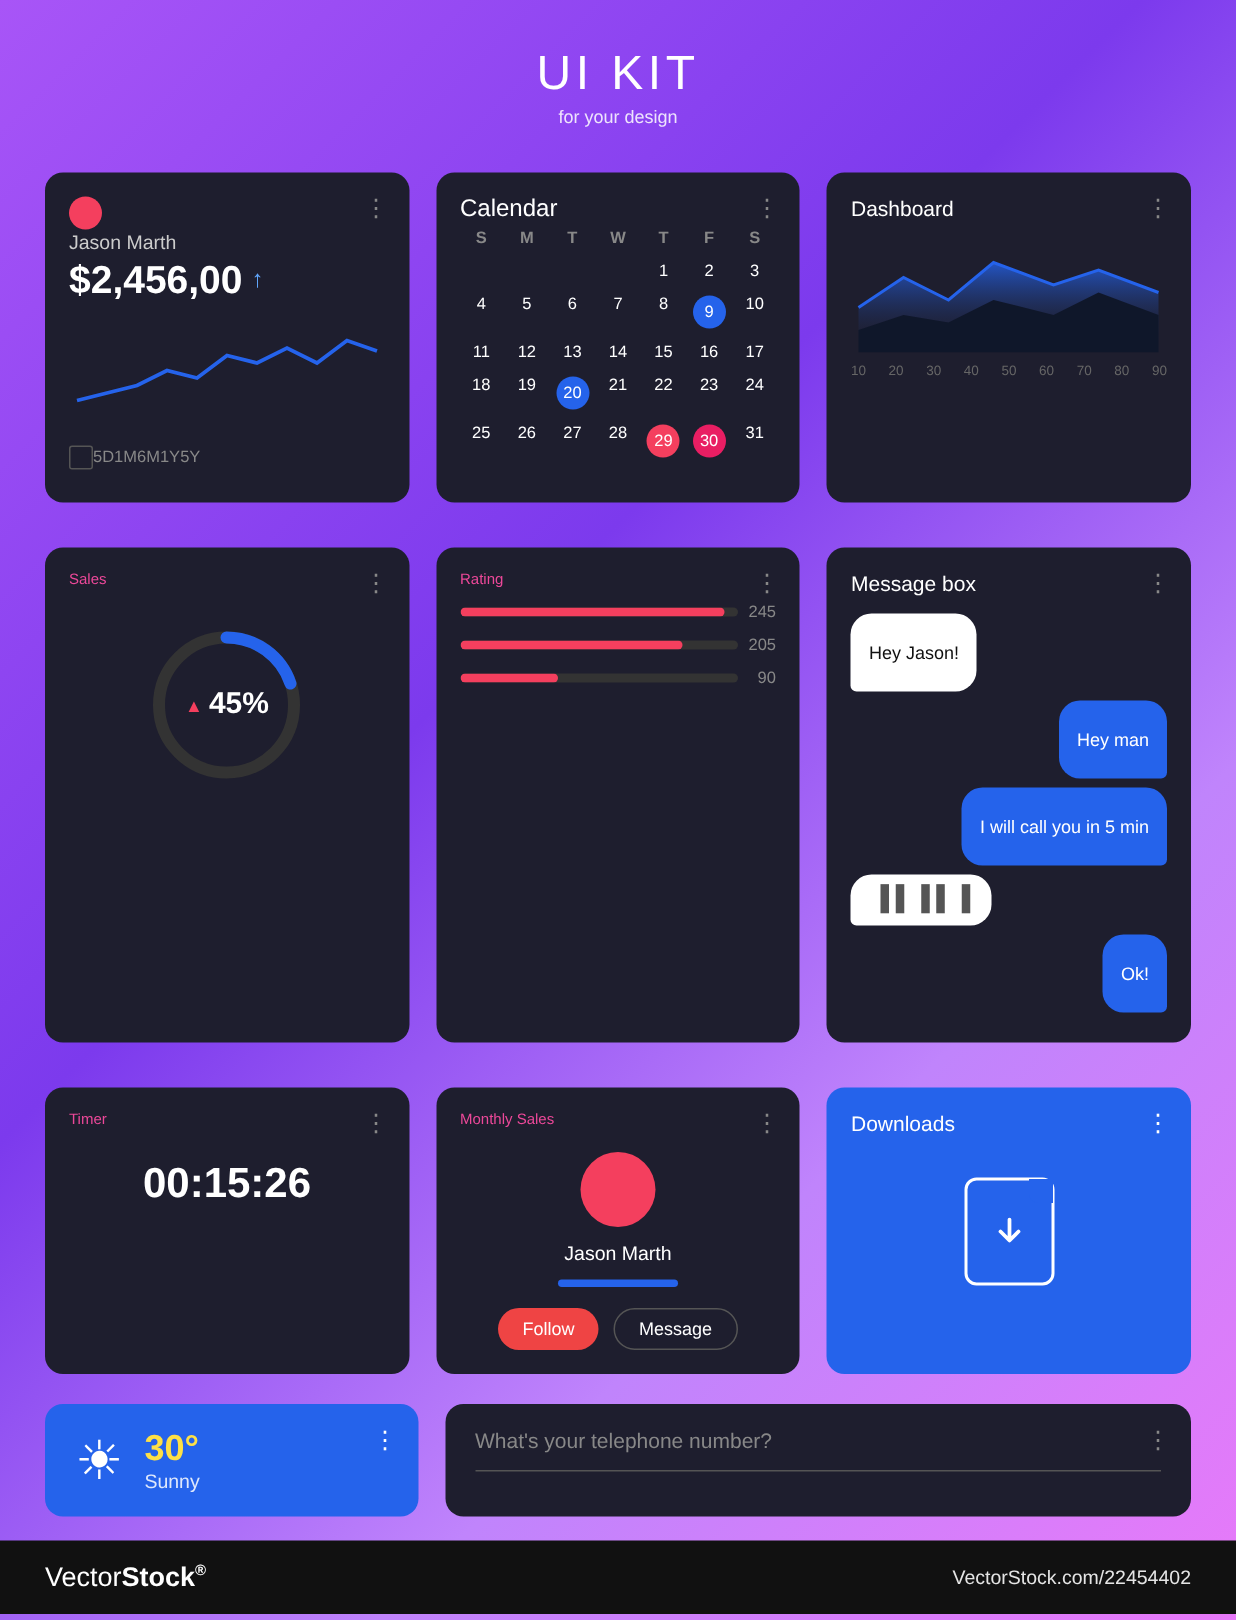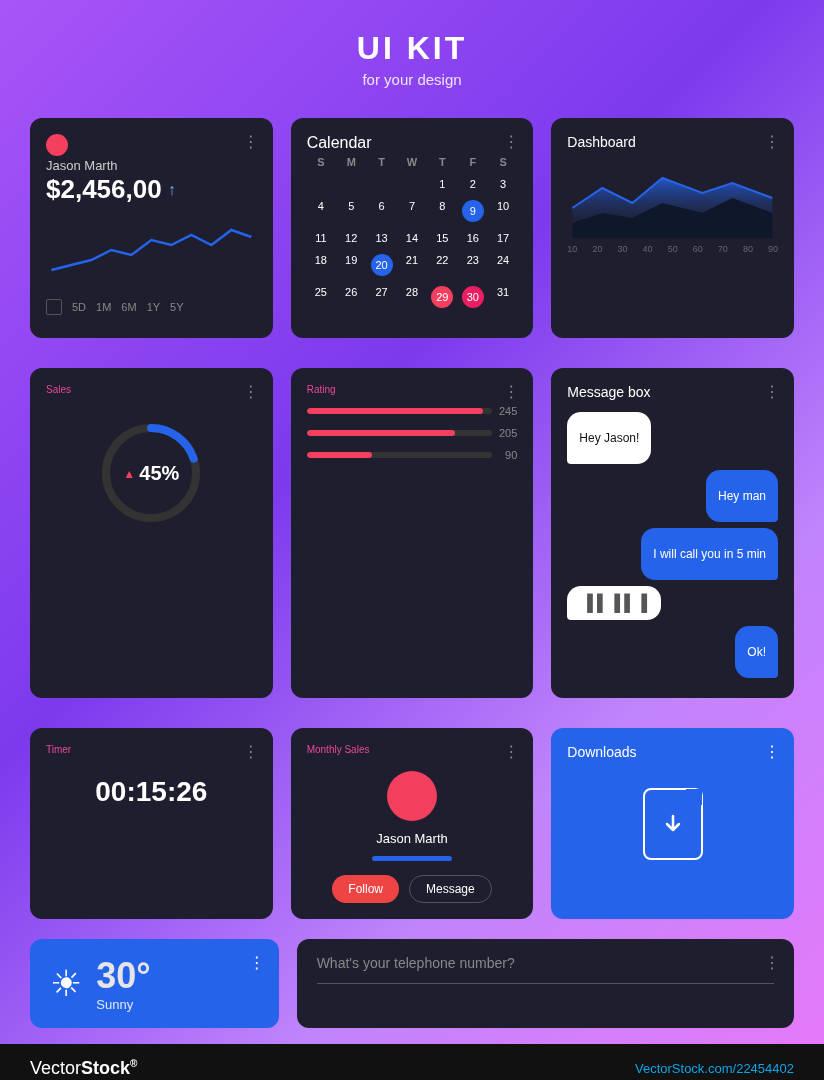--- a/index.html
+++ b/index.html
@@ -10,26 +10,26 @@
       font-family: 'Arial', sans-serif;
       overflow-x: hidden;
     }
     .header {
       text-align: center;
       padding: 30px 0 20px;
     }
     .header h1 {
       color: white;
       font-size: 32px;
-      font-weight: 700;
+      font-weight: 400;
       letter-spacing: 3px;
     }
     .header p {
       color: rgba(255,255,255,0.85);
-      font-size: 15px;
+      font-size: 12px;
       margin-top: 4px;
     }
     .grid {
       display: grid;
       grid-template-columns: 1fr 1fr 1fr;
       gap: 18px;
       padding: 10px 30px 20px;
     }
     .card {
       background: #1e1e2e;
@@ -72,21 +72,20 @@
       gap: 6px;
     }
     .arrow-up { color: #60a5fa; font-size: 16px; }
     .stock-chart {
       width: 100%;
       height: 70px;
       margin: 10px 0;
     }
     .time-filters {
       display: flex;
-      gap: 10px;
       font-size: 11px;
       color: #888;
       align-items: center;
     }
     .time-filter-icon {
       width: 16px;
       height: 16px;
       border: 1px solid #555;
       border-radius: 2px;
       display: inline-block;
@@ -274,23 +273,23 @@
       align-items: center;
       gap: 14px;
       padding: 16px 20px;
     }
     .sun-icon {
       color: white;
       font-size: 36px;
     }
     .weather-info { flex: 1; }
     .weather-temp {
-      font-size: 36px;
+      font-size: 24px;
       font-weight: bold;
-      color: #e5e5e5;
+      color: #fde047;
     }
     .weather-desc { font-size: 13px; color: rgba(255,255,255,0.85); }
 
     
     .phone-card {
       background: #1e1e2e;
       border-radius: 12px;
       padding: 16px 20px 20px;
       position: relative;
     }
@@ -309,21 +308,21 @@
     .bottom-bar {
       background: #111;
       padding: 14px 30px;
       display: flex;
       justify-content: space-between;
       align-items: center;
       margin-top: 6px;
     }
     .bottom-left { color: white; font-size: 18px; font-weight: bold; }
     .bottom-left span { font-weight: 300; }
-    .bottom-right { color: #0ea5e9; font-size: 13px; }
+    .bottom-right { color: #e5e5e5; font-size: 13px; }
     .grid-row5 {
       display: grid;
       grid-template-columns: 1fr 2fr;
       gap: 18px;
       padding: 0 30px 10px;
     }
   </style>
 </head>
 <body>
 

